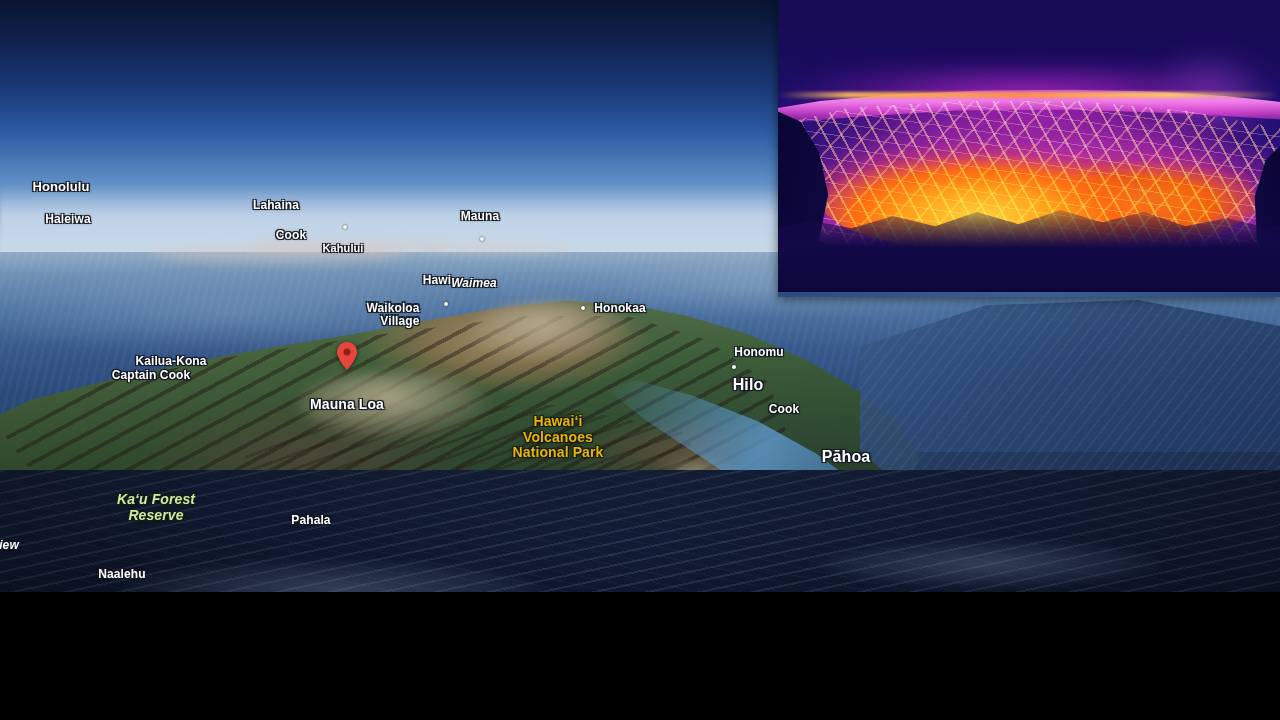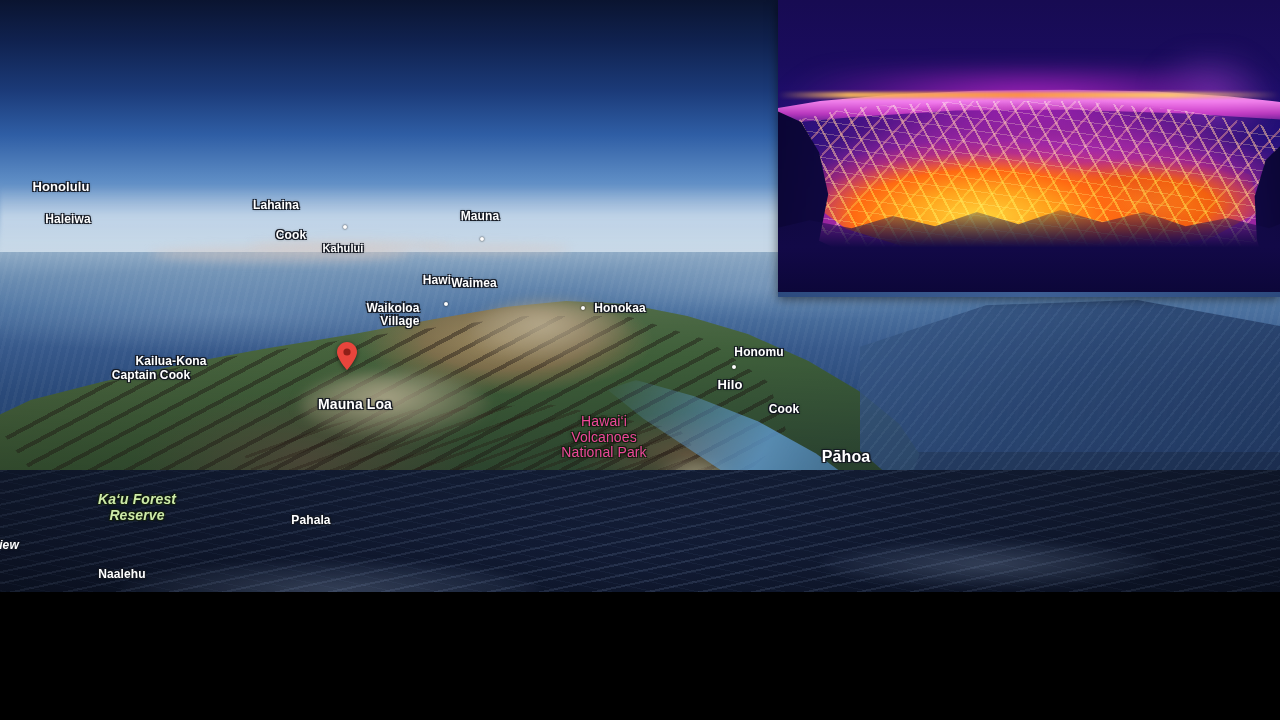--- a/index.html
+++ b/index.html
@@ -162,26 +162,25 @@
     text-shadow:
       -1.2px -1.2px 0 rgba(20,24,34,.95),
        1.2px -1.2px 0 rgba(20,24,34,.95),
       -1.2px  1.2px 0 rgba(20,24,34,.95),
        1.2px  1.2px 0 rgba(20,24,34,.95),
        0 0 3px rgba(10,14,22,.9);
     transform:translate(-50%, -50%);
     user-select:none;
   }
   .label.park{
-    color:#ec4899; font-weight:400; text-align:center;
+    color:#eab308; font-weight:700; text-align:center;
     text-shadow:
       -1px -1px 0 rgba(18,30,14,.95), 1px -1px 0 rgba(18,30,14,.95),
       -1px  1px 0 rgba(18,30,14,.95), 1px  1px 0 rgba(18,30,14,.95),
        0 0 4px rgba(10,20,8,.85);
-    margin-left: 46px;
   }
   .label.reserve{
     color:#cdeaa8; font-style:italic; font-weight:700; text-align:center;
     text-shadow:
       -1px -1px 0 rgba(18,30,14,.9), 1px -1px 0 rgba(18,30,14,.9),
       -1px  1px 0 rgba(18,30,14,.9), 1px  1px 0 rgba(18,30,14,.9),
        0 0 4px rgba(10,20,8,.8);
   }
   .dot{
     position:absolute; width:4px; height:4px; border-radius:50%;
@@ -355,35 +354,35 @@
       <div class="dot" style="left: 446px; top: 304px;"></div>
       <div class="dot" style="left: 583px; top: 308px;"></div>
       <div class="dot" style="left: 734px; top: 367px;"></div>
       <div class="label" style="left: 61px; top: 187px; font-size: 13px;">Honolulu</div>
       <div class="label" style="left: 68px; top: 220px; font-size: 12px;">Haleiwa</div>
       <div class="label" style="left: 276px; top: 206px; font-size: 12px;">Lahaina</div>
       <div class="label" style="left: 291px; top: 236px; font-size: 12px;">Cook</div>
       <div class="label" style="left: 343px; top: 248px; font-size: 11px;">Kahului</div>
       <div class="label" style="left: 480px; top: 217px; font-size: 12px;">Mauna</div>
       <div class="label" style="left: 421px; top: 281px; font-size: 12px; margin-left: 16px;">Hawi</div>
-      <div class="label" style="left: 474px; top: 284px; font-size: 12px;">Waimea</div>
+      <div class="label" style="left: 474px; top: 284px; font-size: 12px; font-style: italic;">Waimea</div>
       <div class="label" style="left: 620px; top: 309px; font-size: 12px;">Honokaa</div>
       <div class="label" style="left: 759px; top: 353px; font-size: 12px;">Honomu</div>
-      <div class="label" style="left: 730px; top: 385px; font-size: 13px;">Hilo</div>
+      <div class="label" style="left: 748px; top: 385px; font-size: 16px;">Hilo</div>
       <div class="label" style="left: 784px; top: 410px; font-size: 12px;">Cook</div>
       <div class="label" style="left: 846px; top: 457px; font-size: 16px;">Pāhoa</div>
       <div class="label" style="left: 171px; top: 362px; font-size: 12px;">Kailua-Kona</div>
       <div class="label" style="left: 151px; top: 376px; font-size: 12px;">Captain Cook</div>
       <div class="label" style="left: 311px; top: 521px; font-size: 12px;">Pahala</div>
       <div class="label" style="left: 122px; top: 575px; font-size: 12px;">Naalehu</div>
       <div class="label" style="left: 9px; top: 546px; font-size: 12px; font-style: italic;">iew</div>
       <div class="label" style="left: 393px; top: 315px; font-size: 12px; text-align: right;">Waikoloa<br>Village</div>
       <div class="label park" style="left: 558px; top: 438px; font-size: 14px; text-align: center;">Hawai‘i<br>Volcanoes<br>National Park</div>
-      <div class="label reserve" style="left: 137px; top: 508px; font-size: 14px; text-align: center;">Ka‘u Forest<br>Reserve</div>
-      <div class="label" style="left: 347px; top: 405px; font-size: 14px; margin-left: 8px;">Mauna Loa</div>
+      <div class="label reserve" style="left: 156px; top: 508px; font-size: 14px; text-align: center;">Ka‘u Forest<br>Reserve</div>
+      <div class="label" style="left: 347px; top: 405px; font-size: 14px;">Mauna Loa</div>
     </div>
 
   <div class="pin" id="map-pin" style="left: 347px; top: 370px;">
     <svg viewBox="0 0 20 28" width="20" height="28" aria-hidden="true">
       <path d="M10 0C4.5 0 0 4.5 0 10c0 7.2 10 18 10 18s10-10.8 10-18c0-5.5-4.5-10-10-10z" fill="#e8453c"></path>
       <circle cx="10" cy="10" r="3.6" fill="#8f1f18"></circle>
     </svg>
   </div>
 
   <div class="inset">

